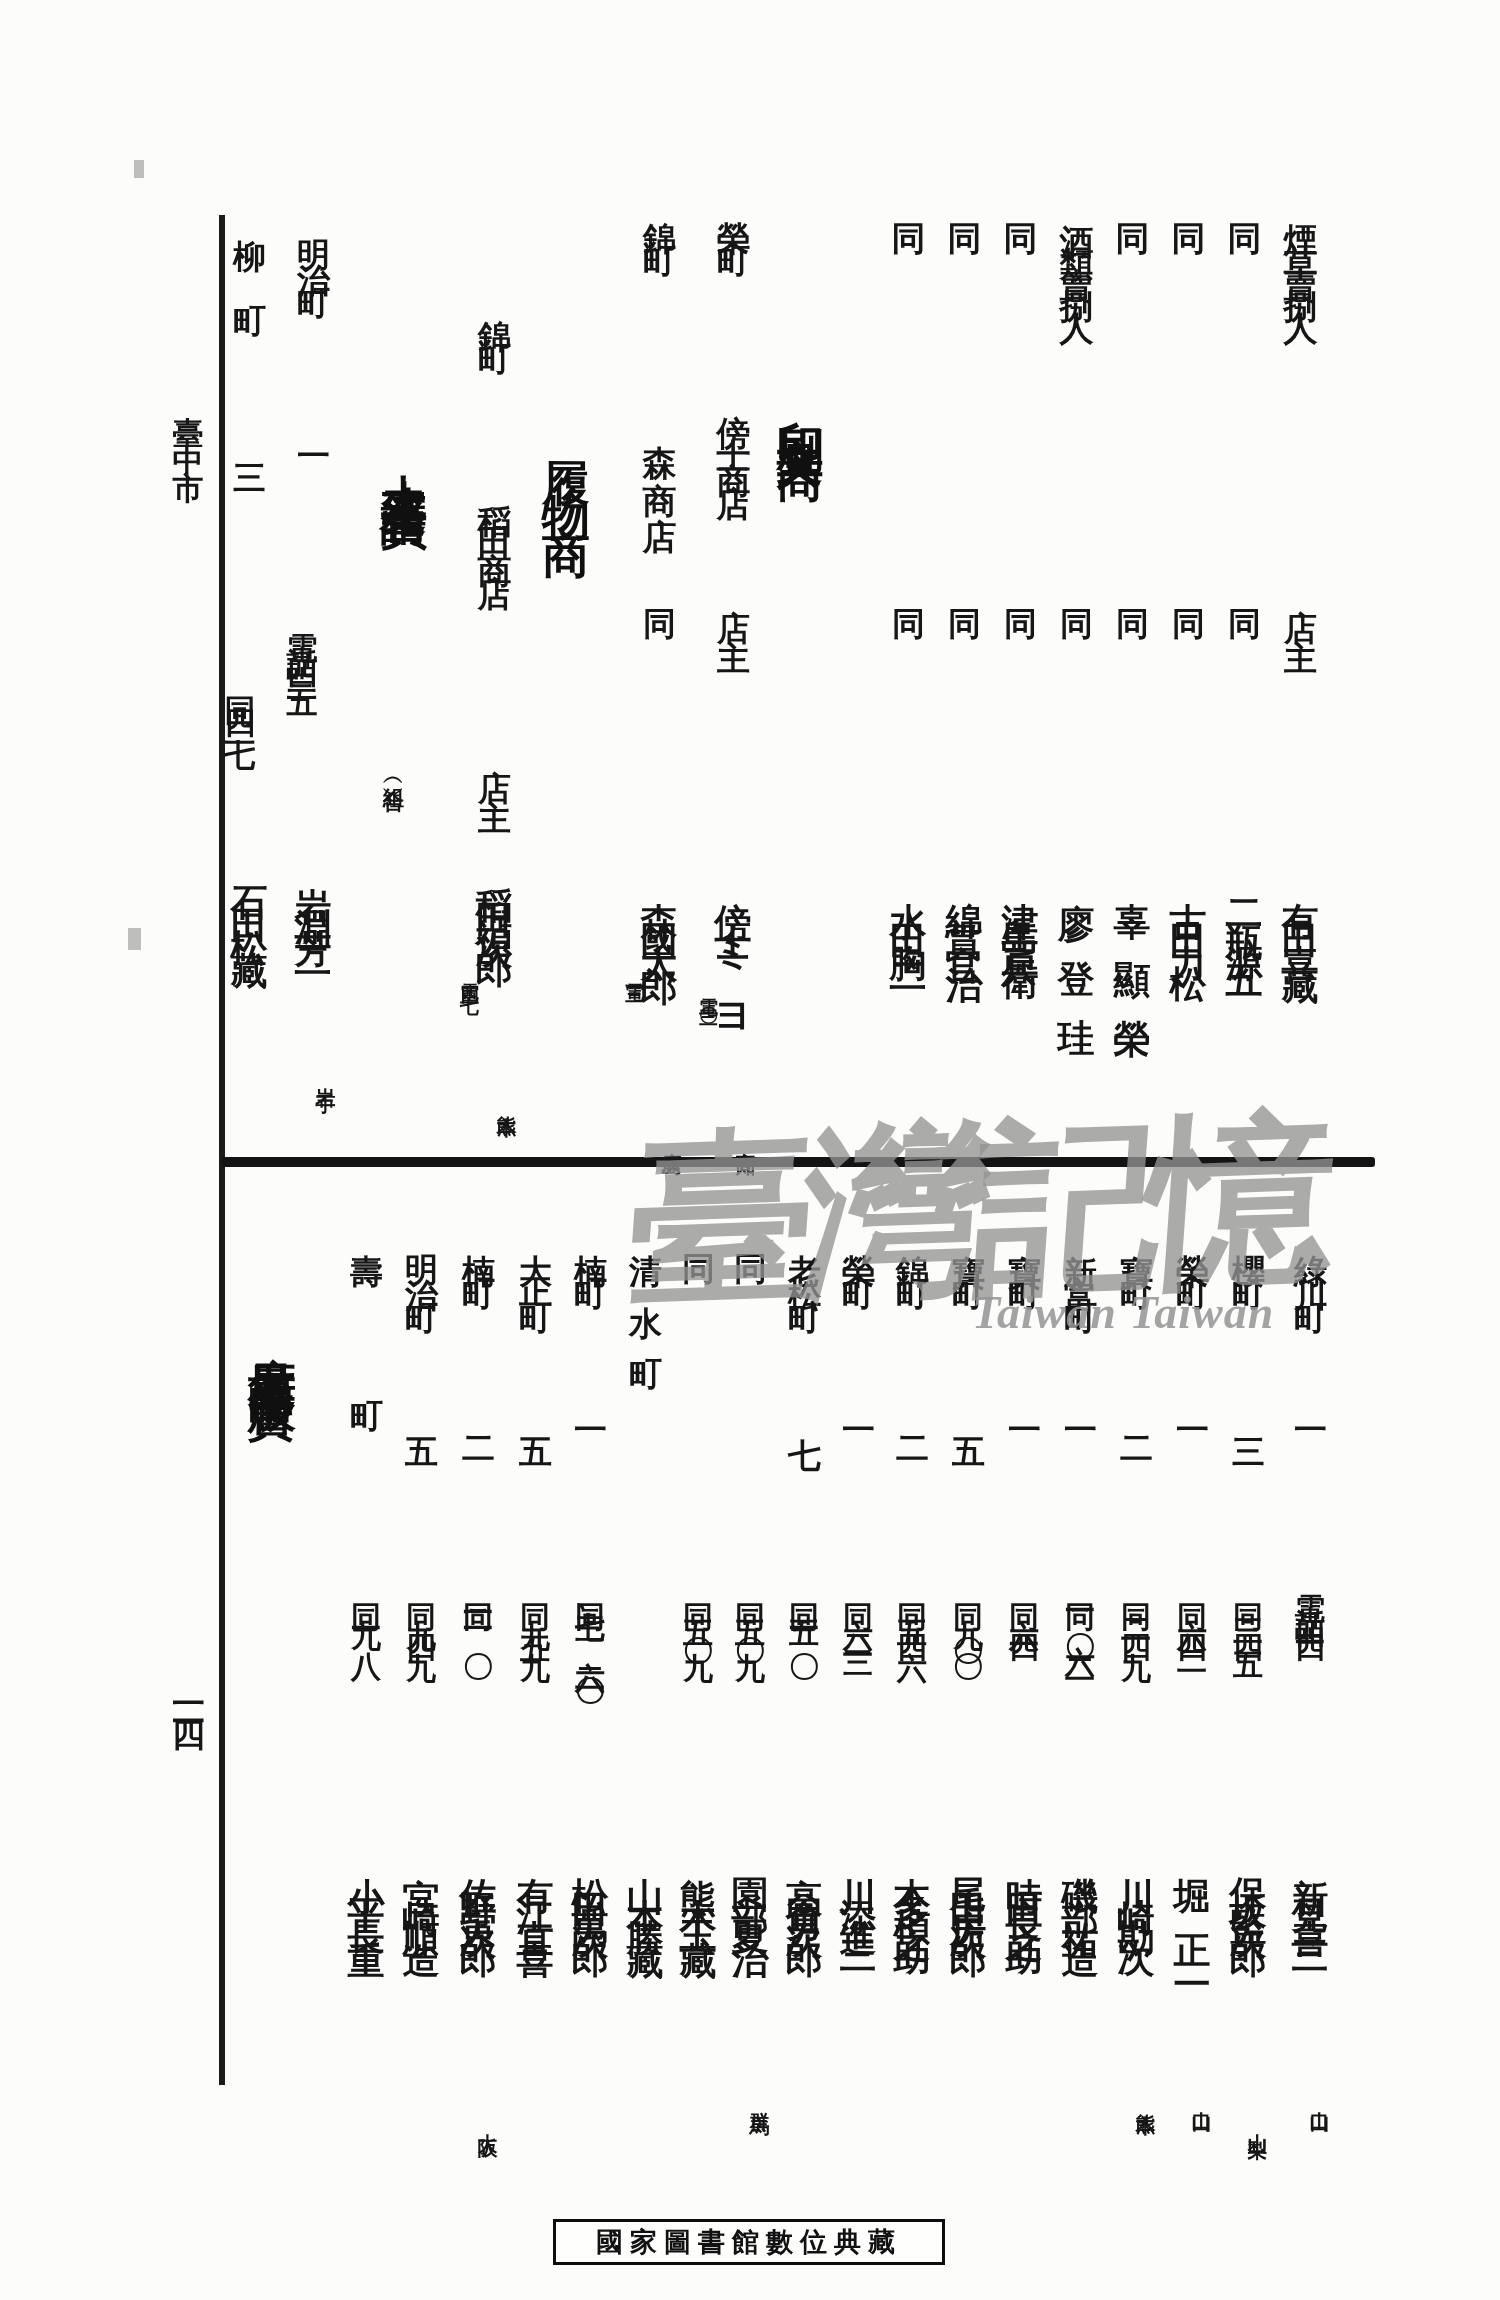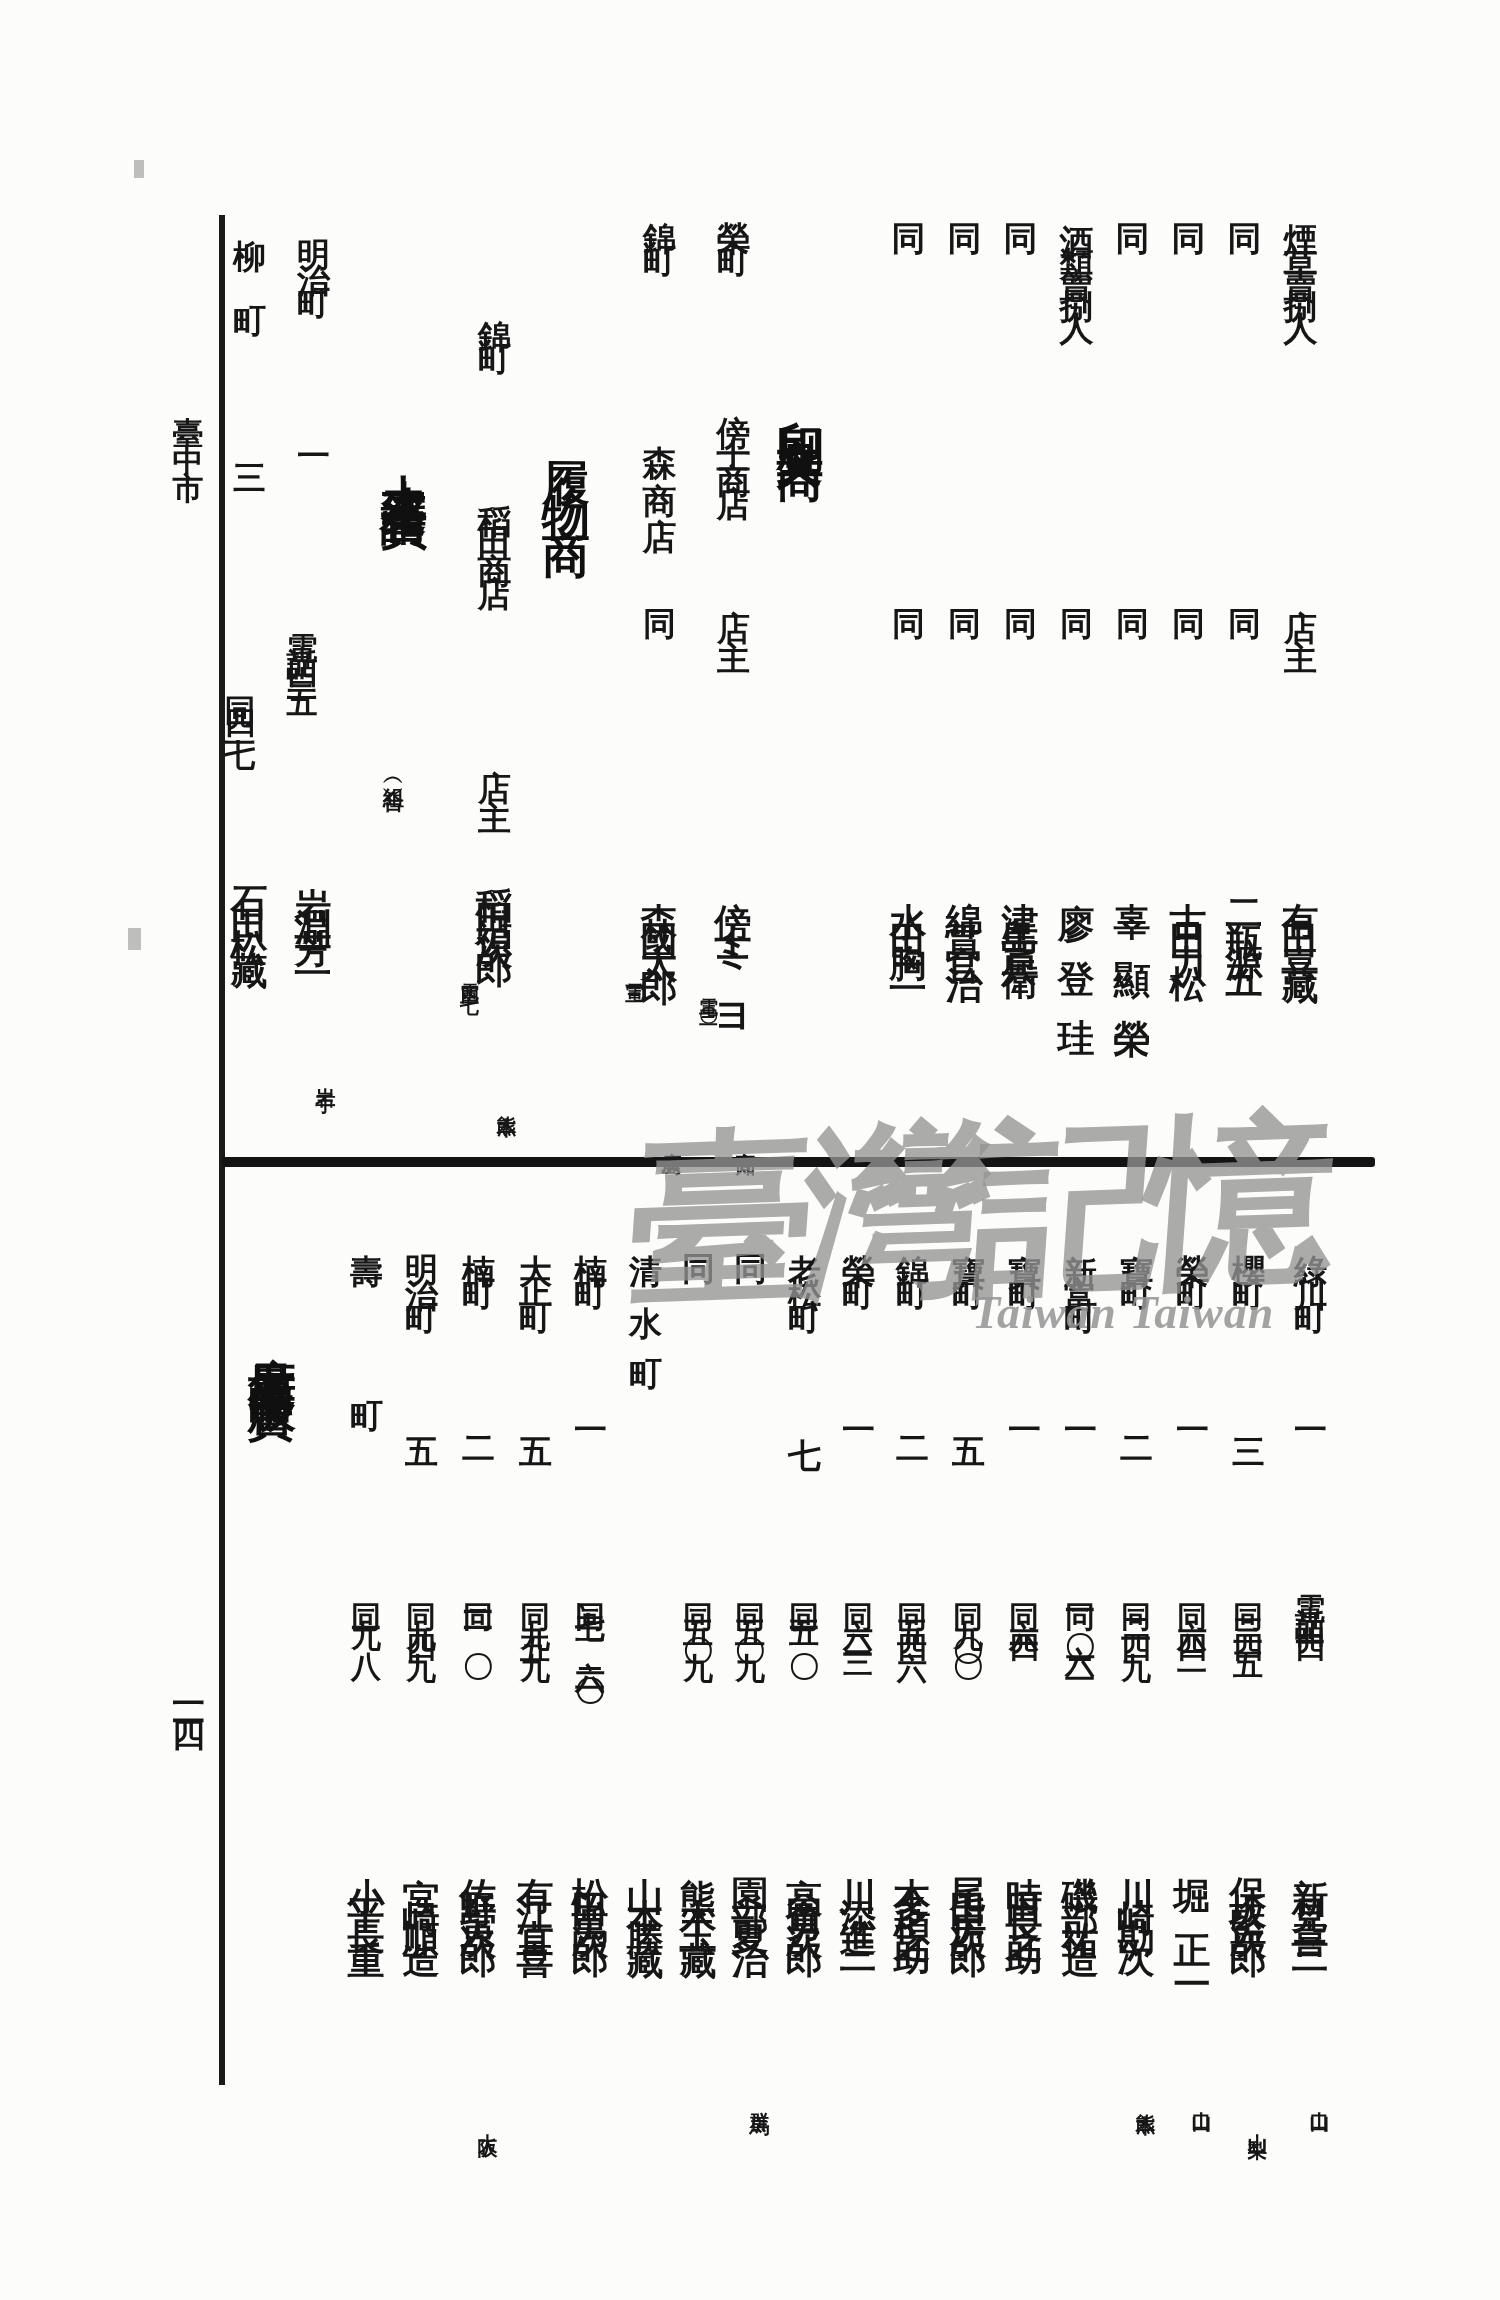--- a/index.html
+++ b/index.html
@@ -55,20 +55,21 @@
   <div class="rule-h" style="left:222px;top:1157px;width:1153px;height:10px;"></div>
   <div class="speck" style="left:134px;top:160px;width:10px;height:18px;"></div>
   <div class="speck" style="left:128px;top:928px;width:13px;height:22px;"></div>
 
   <div class="vtext" style="left:188px;top:392px;font-size:31px;letter-spacing:27px;">臺中市</div>
   <div class="vtext" style="left:188px;top:1686px;font-size:33px;letter-spacing:9px;">一四一</div>
 
   <div class="wm-cjk">臺灣記憶</div>
   <div class="wm-latin">Taiwan Taiwan</div>
 
+  <div class="stamp">國家圖書館數位典藏</div>
 <div class="vtext" style="left: 1300px; top: 197px; font-size: 34px; letter-spacing: 22px;">煙草賣捌人</div>
     <div class="vtext" style="left: 1300px; top: 583px; font-size: 33px; letter-spacing: 30px;">店主</div>
     <div class="vtext" style="left: 1300px; top: 873px; font-size: 37px; letter-spacing: 21px;">有田喜藏</div>
     <div class="vtext" style="left: 1244px; top: 197px; font-size: 34px; letter-spacing: 22px;">同</div>
     <div class="vtext" style="left: 1244px; top: 583px; font-size: 33px; letter-spacing: 30px;">同</div>
     <div class="vtext" style="left: 1244px; top: 873px; font-size: 37px; letter-spacing: 21px;">二瓶源五</div>
     <div class="vtext" style="left: 1188px; top: 197px; font-size: 34px; letter-spacing: 22px;">同</div>
     <div class="vtext" style="left: 1188px; top: 583px; font-size: 33px; letter-spacing: 30px;">同</div>
     <div class="vtext" style="left: 1188px; top: 873px; font-size: 37px; letter-spacing: 21px;">古田力松</div>
     <div class="vtext" style="left: 1132px; top: 197px; font-size: 34px; letter-spacing: 22px;">同</div>

